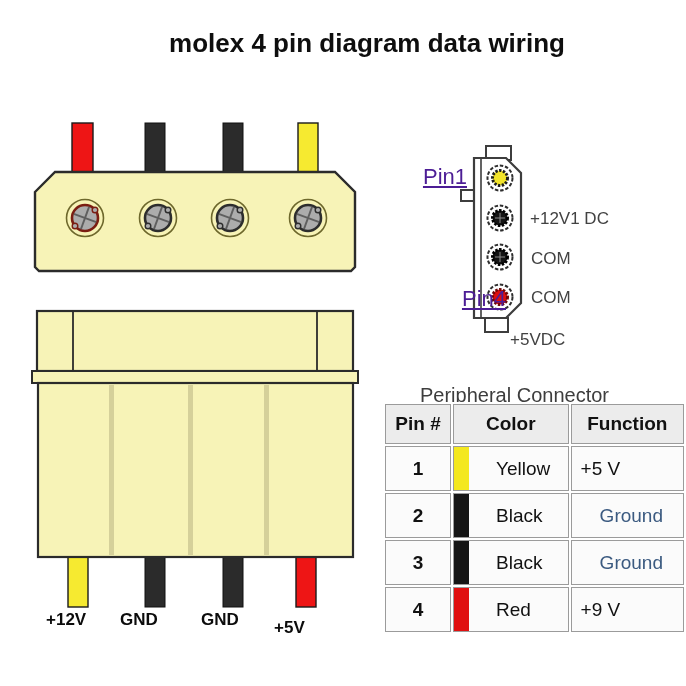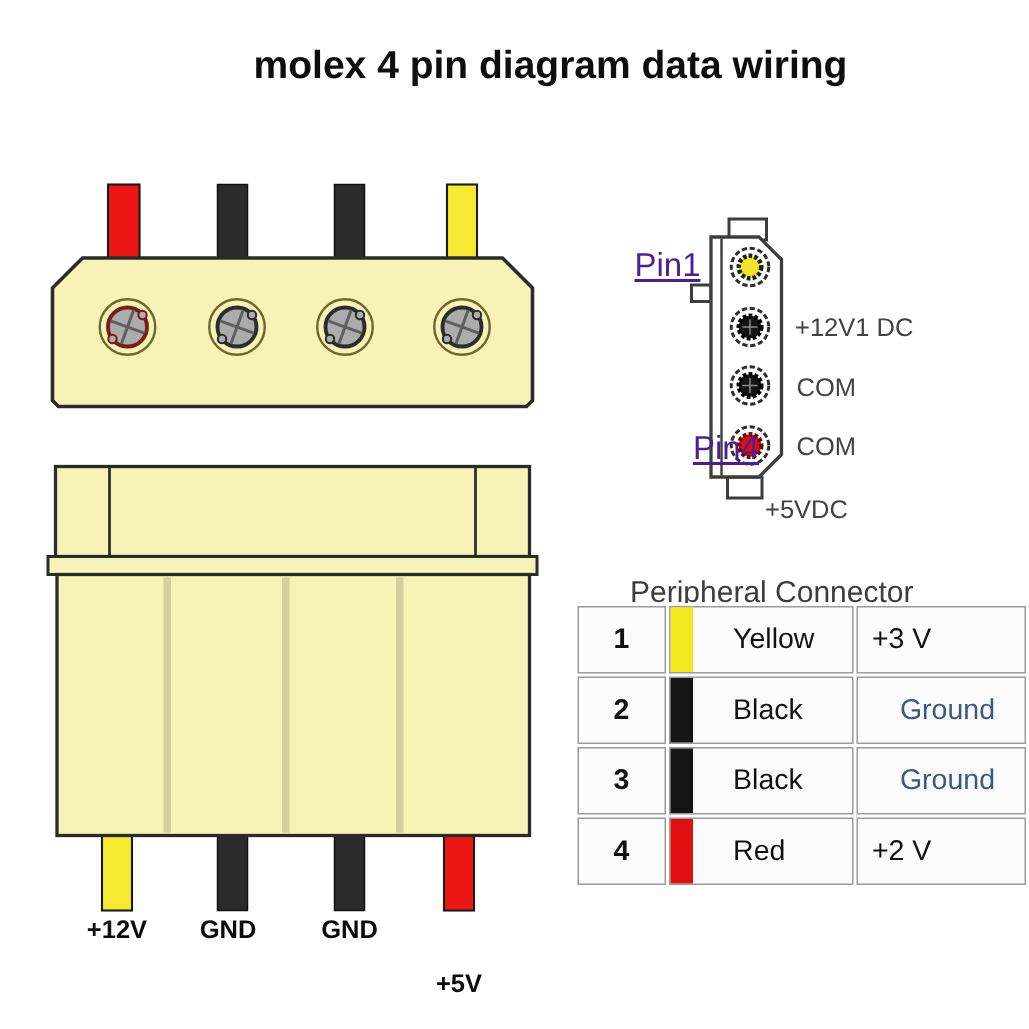--- a/index.html
+++ b/index.html
@@ -7,21 +7,21 @@
   .abs{position:absolute;}
   #title{left:0;top:28px;width:686px;text-align:center;font-size:26px;font-weight:bold;color:#0e0e0e;letter-spacing:0px;padding-left:24px;}
 
   
   .pinlbl{color:#4c1d95;font-size:22px;text-decoration:underline;}
   .pinlbl-right{text-align:right;width:52px;}
   .siglbl{color:#424242;font-size:17px;margin-top:40px;}
   #peripheral-caption{left:420px;top:344px;font-size:20px;color:#3d3d3d;margin-top:40px;}
 
   
-  .wirelbl{font-weight:bold;font-size:17px;color:#0c0c0c;text-align:center;width:64px;}
+  .wirelbl{font-weight:bold;font-size:17px;color:#0c0c0c;text-align:left;width:64px;}
 
   
   #pin-table{left:383px;top:402px;}
   table{border-collapse:separate;border-spacing:2px;background:#ffffff;}
   th,td{border:1px solid #9b9b9b;font-size:19px;color:#111;}
   th{background:#ececec;font-weight:bold;height:38px;padding:0 8px;}
   td{background:#fbfbfb;height:41px;}
   td.c-pin{width:61px;text-align:center;font-weight:bold;}
   td.c-color{width:82px;position:relative;padding-left:42px;}
   td.c-fn{width:106px;padding-left:9px;}
@@ -101,21 +101,21 @@
   <rect x="7" y="71" width="326" height="12" fill="#f7f3b7" stroke="#2b2b2b" stroke-width="2"></rect>
   <rect x="13" y="83" width="315" height="174" fill="#f7f3b7" stroke="#2b2b2b" stroke-width="2.2"></rect>
   <rect x="84" y="85" width="5" height="170" fill="#d5d09a"></rect>
   <rect x="163" y="85" width="5" height="170" fill="#d5d09a"></rect>
   <rect x="239" y="85" width="5" height="170" fill="#d5d09a"></rect>
 </svg>
 
 <div class="abs wirelbl" style="left:46px;top:610px;">+12V</div>
 <div class="abs wirelbl" style="left:120px;top:610px;">GND</div>
 <div class="abs wirelbl" style="left:201px;top:610px;">GND</div>
-<div class="abs wirelbl" style="left:274px;top:646px;">+5V</div>
+<div class="abs wirelbl" style="left:274px;top:618px;">+5V</div>
 
 <svg class="abs" style="left:450px;top:140px;" width="85" height="200" viewBox="0 0 85 200">
   <rect x="36" y="6" width="25" height="14" fill="#ffffff" stroke="#3d3d3d" stroke-width="2"></rect>
   <rect x="35" y="178" width="23" height="14" fill="#ffffff" stroke="#3d3d3d" stroke-width="2"></rect>
   <rect x="11" y="50" width="13" height="11" fill="#ffffff" stroke="#3d3d3d" stroke-width="2"></rect>
   <polygon points="24,18 56,18 71,33 71,163 56,178 24,178" fill="#ffffff" stroke="#3d3d3d" stroke-width="2.2"></polygon>
   <line x1="31" y1="19" x2="31" y2="177" stroke="#3d3d3d" stroke-width="1.6"></line>
   <g>
     <circle cx="50" cy="38" r="12.5" fill="#ffffff" stroke="#2f2f2f" stroke-width="2" stroke-dasharray="3.5 1.8"></circle>
     <circle cx="50" cy="38" r="7.5" fill="#f2e42a" stroke="#1c1c1c" stroke-width="3" stroke-dasharray="2.4 1.4"></circle>
@@ -142,27 +142,32 @@
 <div class="abs pinlbl pinlbl-right" style="left:415px;top:286px;margin-left:39px;">Pin4</div>
 <div class="abs siglbl" style="left:530px;top:169px;">+12V1 DC</div>
 <div class="abs siglbl" style="left:531px;top:209px;">COM</div>
 <div class="abs siglbl" style="left:531px;top:248px;">COM</div>
 <div class="abs siglbl" style="left:510px;top:290px;">+5VDC</div>
 <div id="peripheral-caption" class="abs">Peripheral Connector</div>
 
 <div id="pin-table" class="abs">
   <table>
     <tbody>
+        <tr>
+      <th class="h-pin">Pin #</th>
+      <th class="h-color">Color</th>
+      <th class="h-fn">Function</th>
+    </tr>
     <tr>
       <td class="c-pin">1</td>
       <td class="c-color">
         <span class="swatch swatch-yellow"></span>
         <span>Yellow</span>
       </td>
-      <td class="c-fn">+3 V</td>
+      <td class="c-fn">+5 V</td>
     </tr>
     <tr>
       <td class="c-pin">2</td>
       <td class="c-color">
         <span class="swatch swatch-black"></span>
         <span>Black</span>
       </td>
       <td class="c-fn fn-link">Ground</td>
     </tr>
     <tr>
@@ -172,17 +177,17 @@
         <span>Black</span>
       </td>
       <td class="c-fn fn-link">Ground</td>
     </tr>
     <tr>
       <td class="c-pin">4</td>
       <td class="c-color">
         <span class="swatch swatch-red"></span>
         <span>Red</span>
       </td>
-      <td class="c-fn">+2 V</td>
+      <td class="c-fn">+9 V</td>
     </tr>
   </tbody>
     </table>
 </div>
 
 </body></html>

